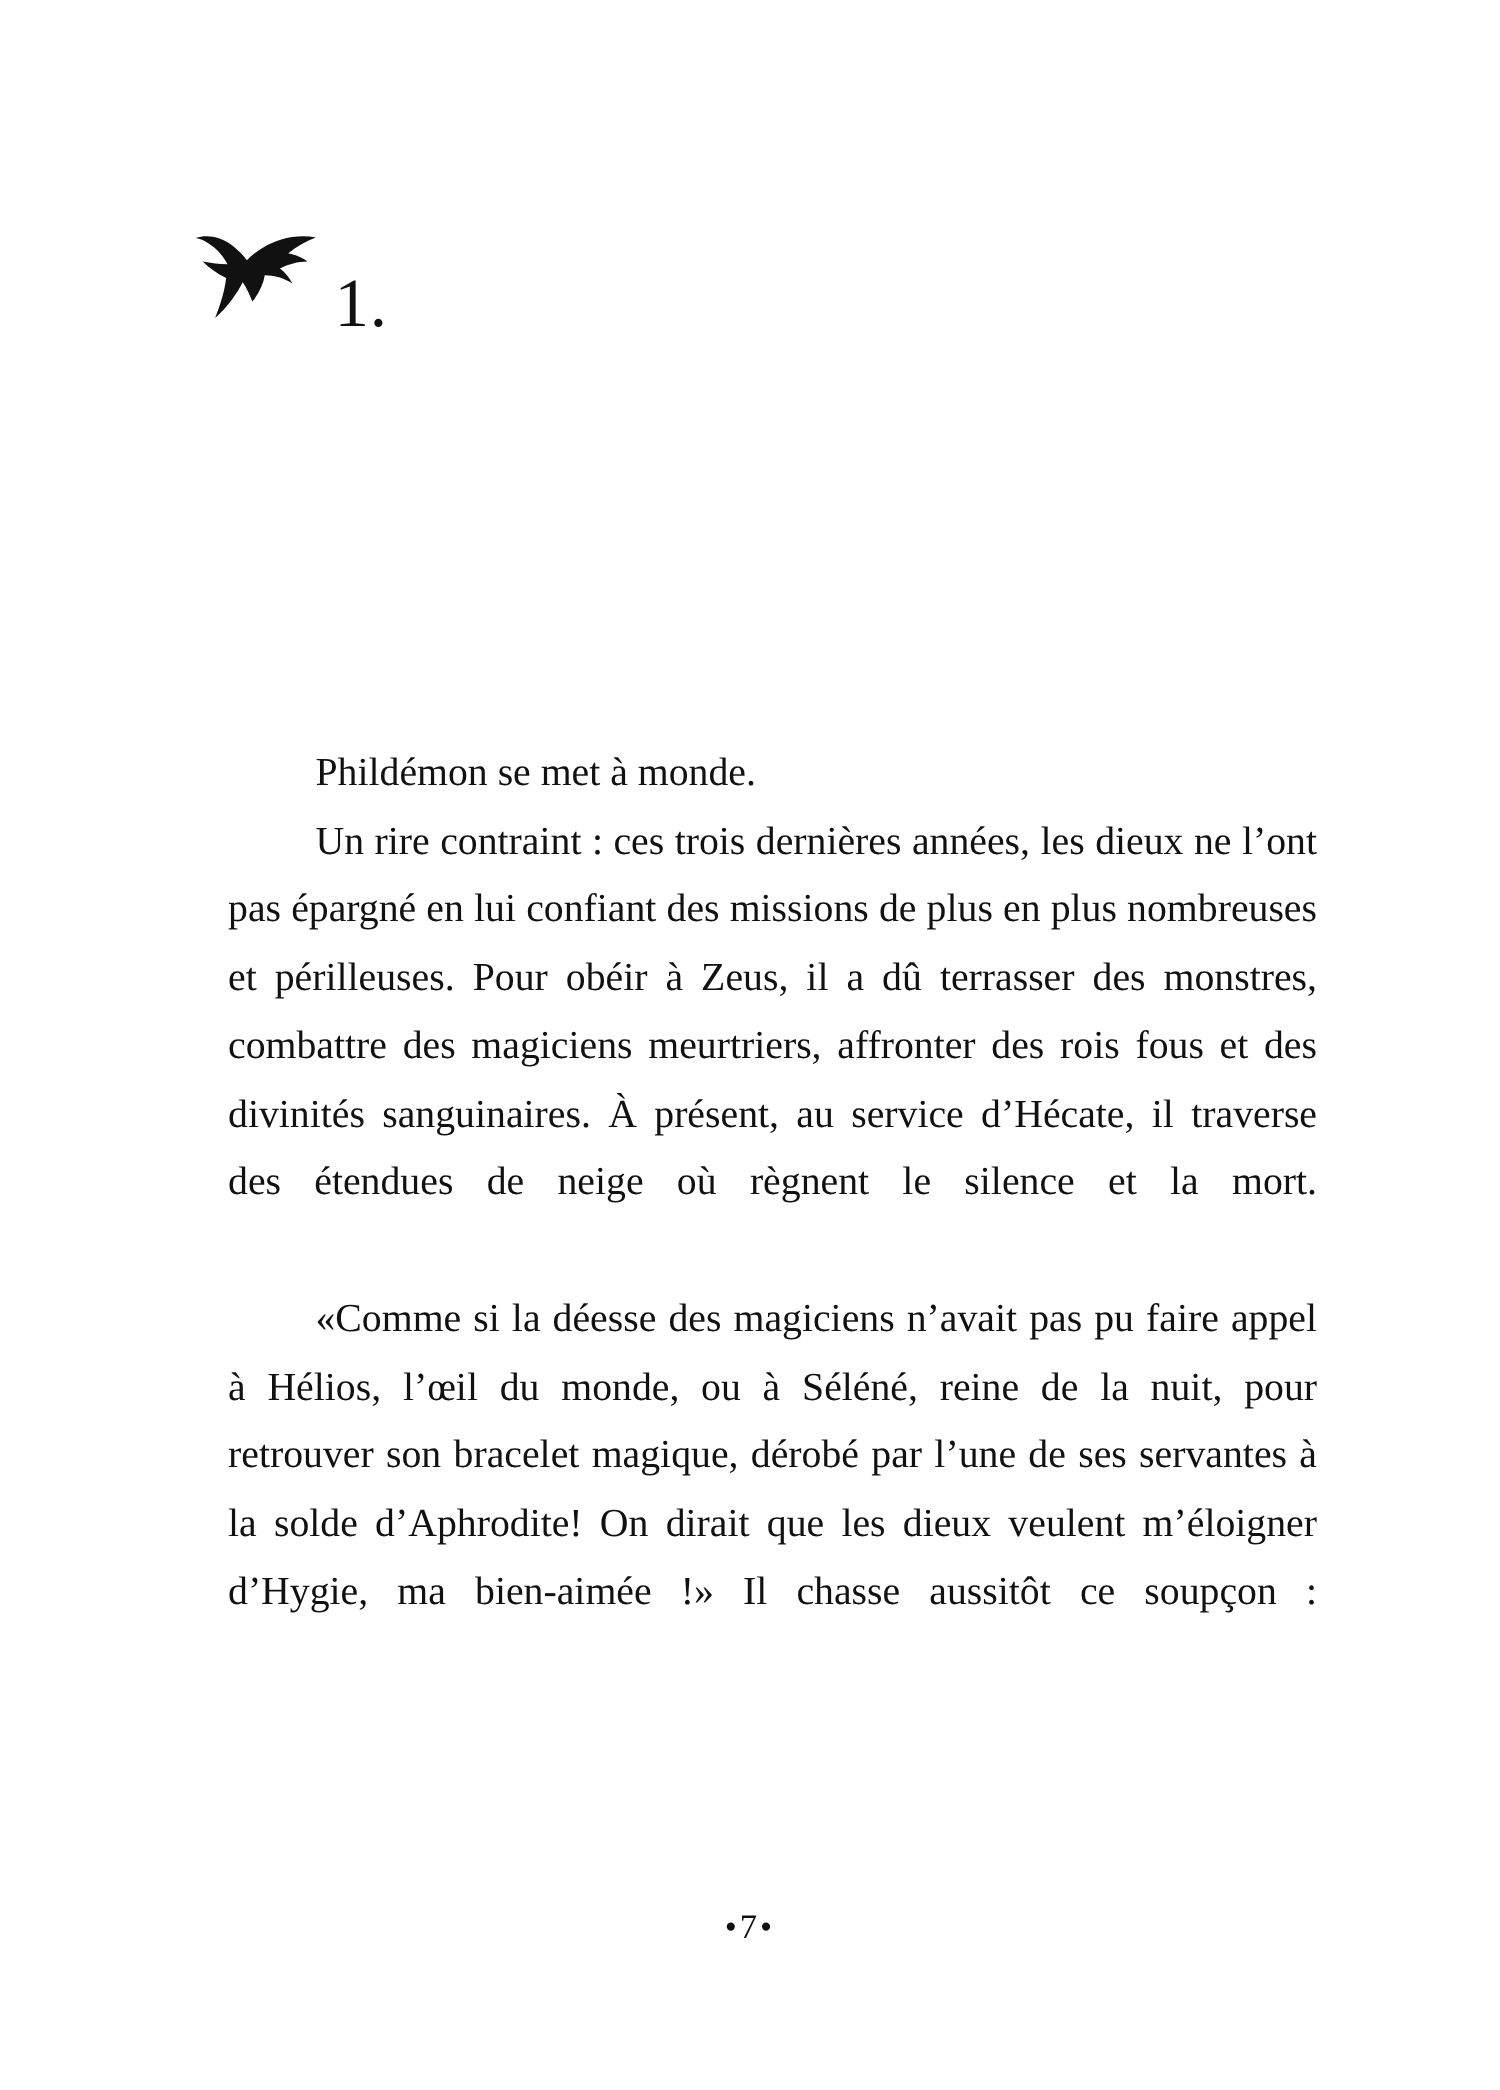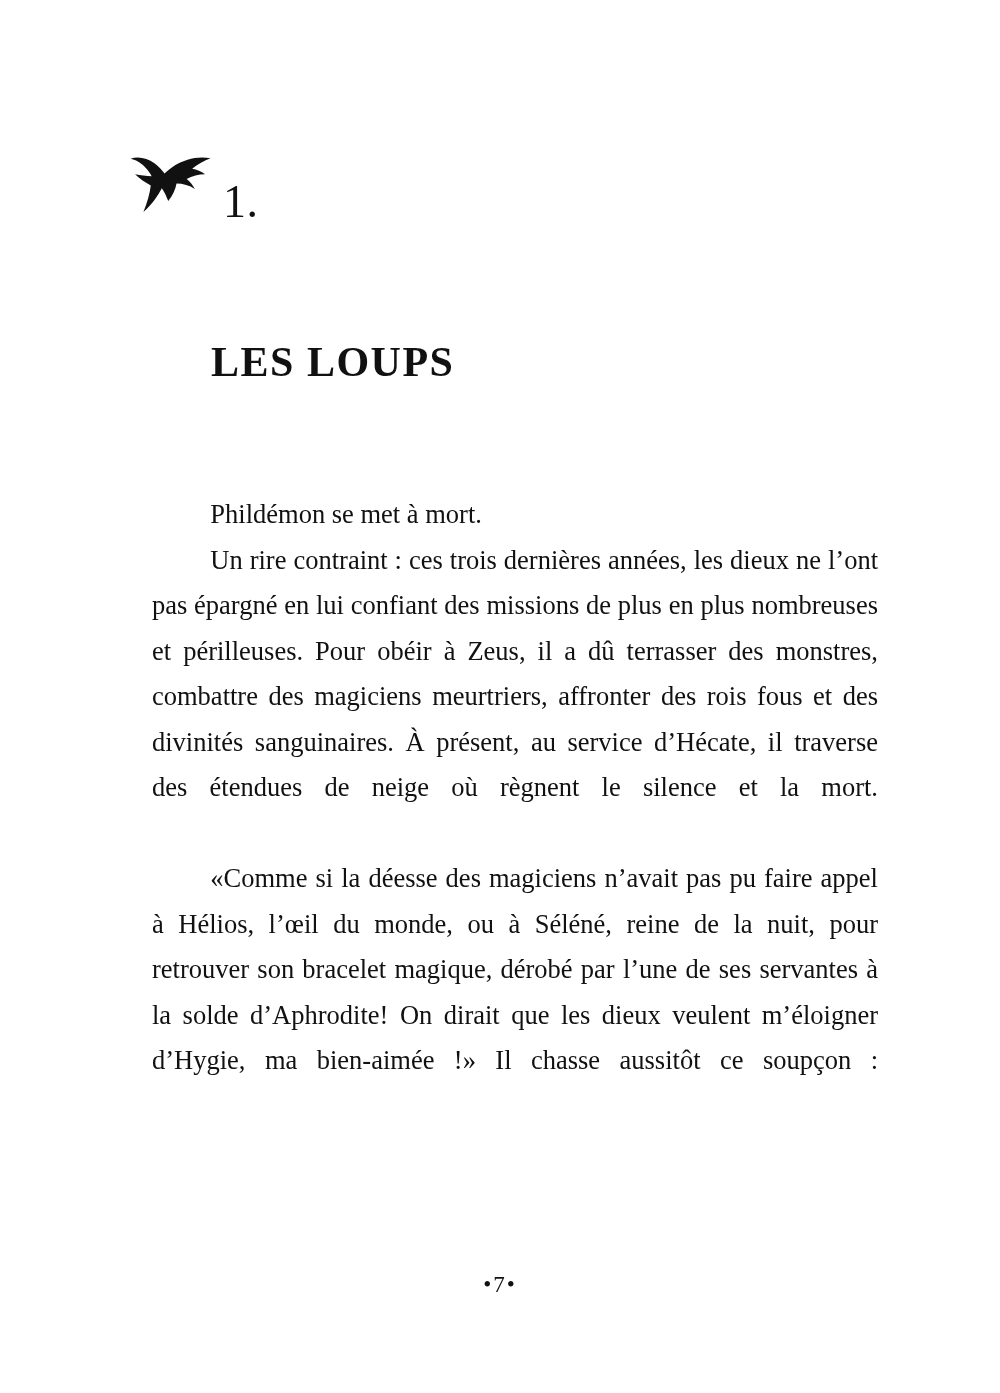--- a/index.html
+++ b/index.html
@@ -93,23 +93,22 @@
 
   <div class="chapter-head">
     <span class="bird-icon-wrap">
       <svg class="bird-icon" viewBox="0 0 100 100" xmlns="http://www.w3.org/2000/svg" aria-hidden="true">
         <path fill="#111111" d="M6,16 C14,13 24,15 32,21 C36,24 40,28 43,32 C49,26 58,20 68,17 C76,14.5 85,14 93,15.5 C86,18 79,22 73,27 C78,28 83,30 87,33 C80,33 73,35 67,38 C71,41 74,45 76,49 C70,45 63,43 56,43 C55,49 52,56 47,62 C45,57 43,52 40,48 C36,56 29,66 20,74 C24,64 27,54 28,45 C22,42 16,38 11,33 C17,34 23,35 29,35 C26,29 20,22 12,18 C10,17 8,16.5 6,16 Z"></path>
       </svg>
     </span>
     <span class="chapter-number">1.</span>
   </div>
 
-  <h1 class="chapter-title">LES LOUPS</h1>
 
   <div class="body-text">
-    <p>Phildémon se met à mort.</p>
+    <p>Phildémon se met à monde.</p>
     <p class="force-justify">Un rire contraint : ces trois dernières années, les dieux ne l’ont pas épargné en lui confiant des missions de plus en plus nombreuses et périlleuses. Pour obéir à Zeus, il a dû terrasser des monstres, combattre des magiciens meurtriers, affronter des rois fous et des divinités sanguinaires. À présent, au service d’Hécate, il traverse des étendues de neige où règnent le silence et la mort.</p>
     <p class="force-justify">«Comme si la déesse des magiciens n’avait pas pu faire appel à Hélios, l’œil du monde, ou à Séléné, reine de la nuit, pour retrouver son bracelet magique, dérobé par l’une de ses servantes à la solde d’Aphrodite! On dirait que les dieux veulent m’éloigner d’Hygie, ma bien-aimée !» Il chasse aussitôt ce soupçon :</p>
   </div>
 
   <div class="folio">•7•</div>
 
 </div>
 
 </body></html>

